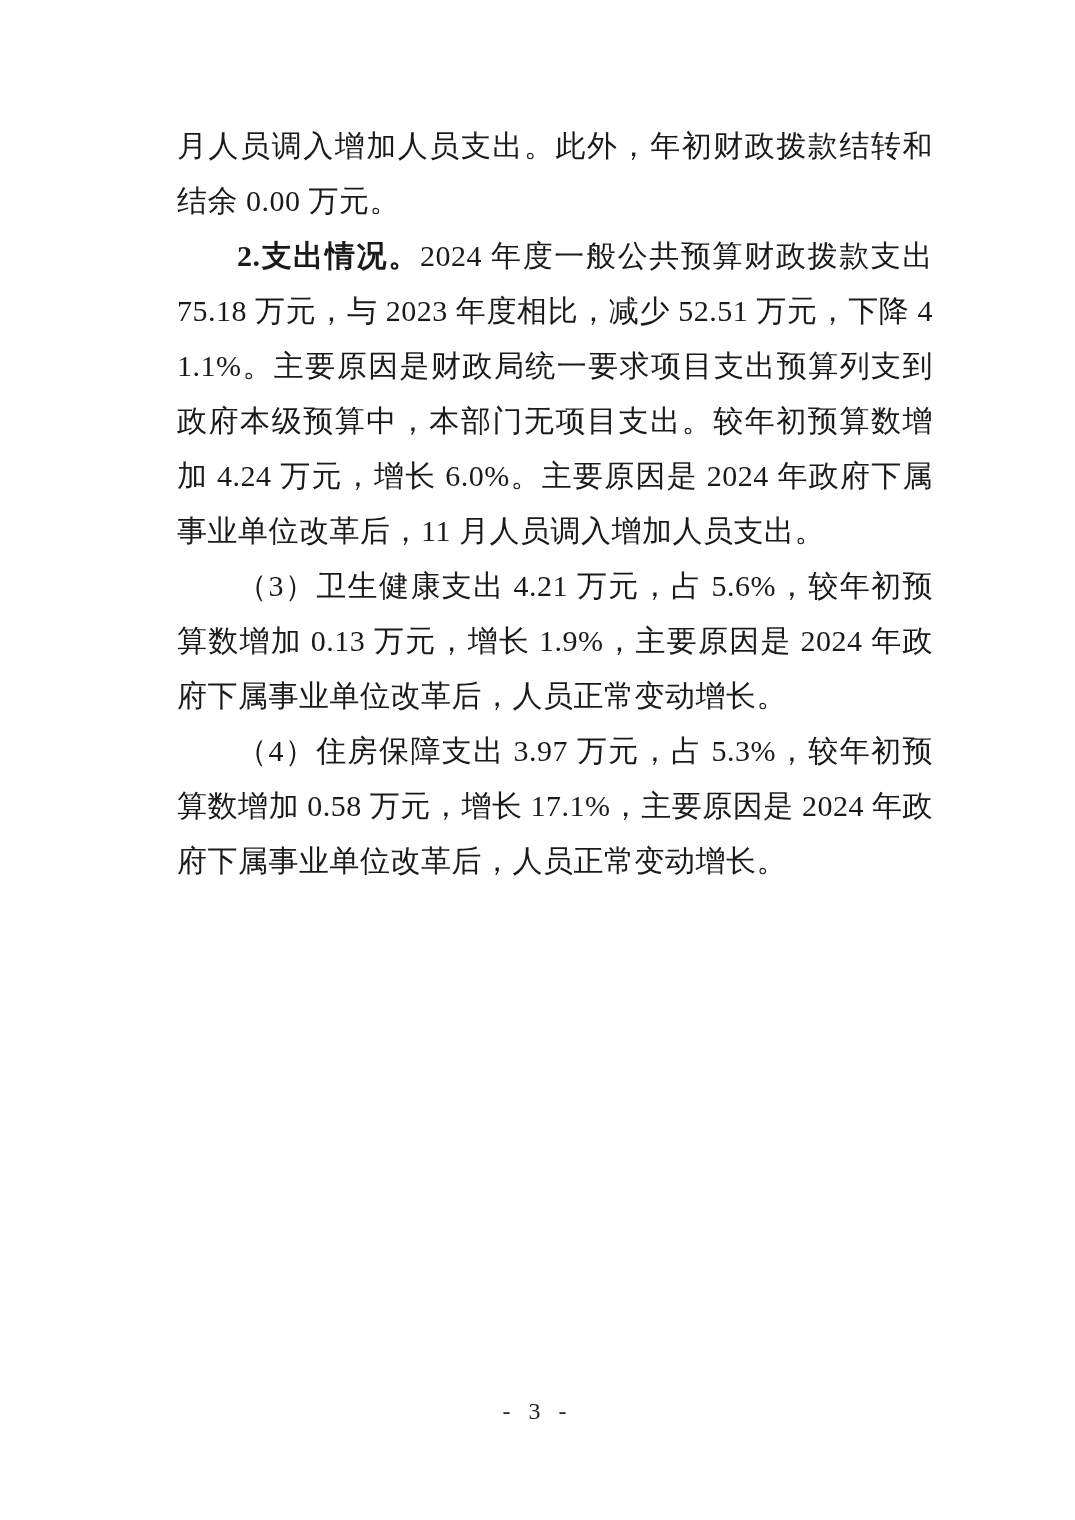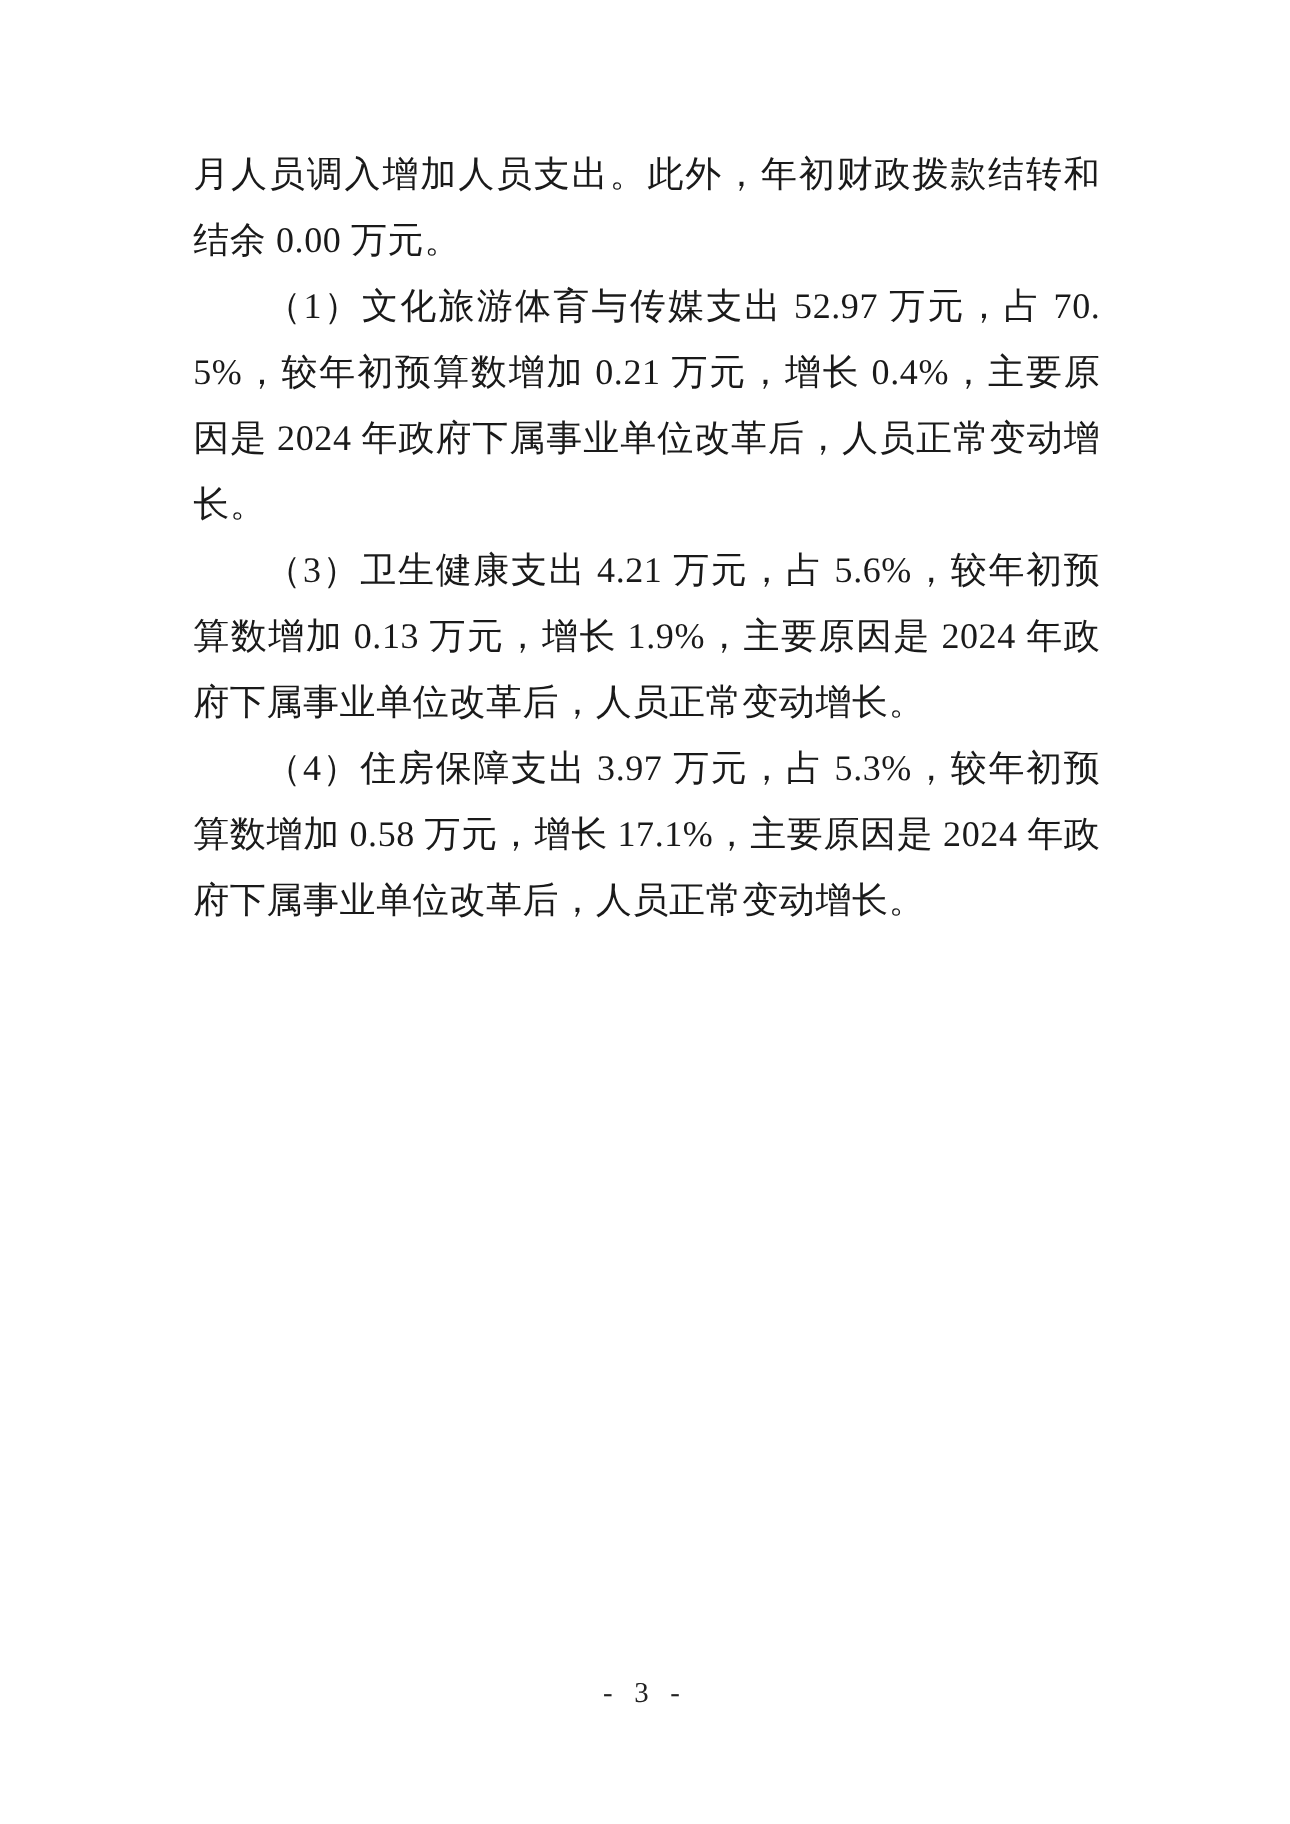--- a/index.html
+++ b/index.html
@@ -12,21 +12,21 @@
     width: 1075px;
     height: 1520px;
     margin: 0 auto;
     background: #ffffff;
     overflow: hidden;
     font-family: "Liberation Serif", "DejaVu Serif", serif;
     color: #1a1a1a;
   }
   .content {
     position: absolute;
-    left: 161px;
+    left: 177px;
     top: 118px;
     width: 756px;
   }
   .para {
     margin: 0;
     font-size: 30px;
     line-height: 55px;
     text-align: justify;
     text-justify: inter-ideograph;
     letter-spacing: 0.5px;
@@ -50,23 +50,23 @@
   }
 </style>
 </head>
 <body>
 
 <div class="page">
   <div class="content">
 
     <p class="para">月人员调入增加人员支出。此外，年初财政拨款结转和结余 0.00 万元。</p>
 
+    <p class="para indent"><span class="runin-bold">2.支出情况。</span><span>2024 年度一般公共预算财政拨款支出 75.18 万元，与 2023 年度相比，减少 52.51 万元，下降 41.1%。主要原因是财政局统一要求项目支出预算列支到政府本级预算中，本部门无项目支出。较年初预算数增加 4.24 万元，增长 6.0%。主要原因是 2024 年政府下属事业单位改革后，11 月人员调入增加人员支出。</span></p>
 
 
-    <p class="para indent">（1）文化旅游体育与传媒支出 52.97 万元，占 70.5%，较年初预算数增加 0.21 万元，增长 0.4%，主要原因是 2024 年政府下属事业单位改革后，人员正常变动增长。</p>
 
 
     <p class="para indent">（3）卫生健康支出 4.21 万元，占 5.6%，较年初预算数增加 0.13 万元，增长 1.9%，主要原因是 2024 年政府下属事业单位改革后，人员正常变动增长。</p>
 
     <p class="para indent">（4）住房保障支出 3.97 万元，占 5.3%，较年初预算数增加 0.58 万元，增长 17.1%，主要原因是 2024 年政府下属事业单位改革后，人员正常变动增长。</p>
 
   </div>
 
   <div class="footer">- 3 -</div>
 </div>

